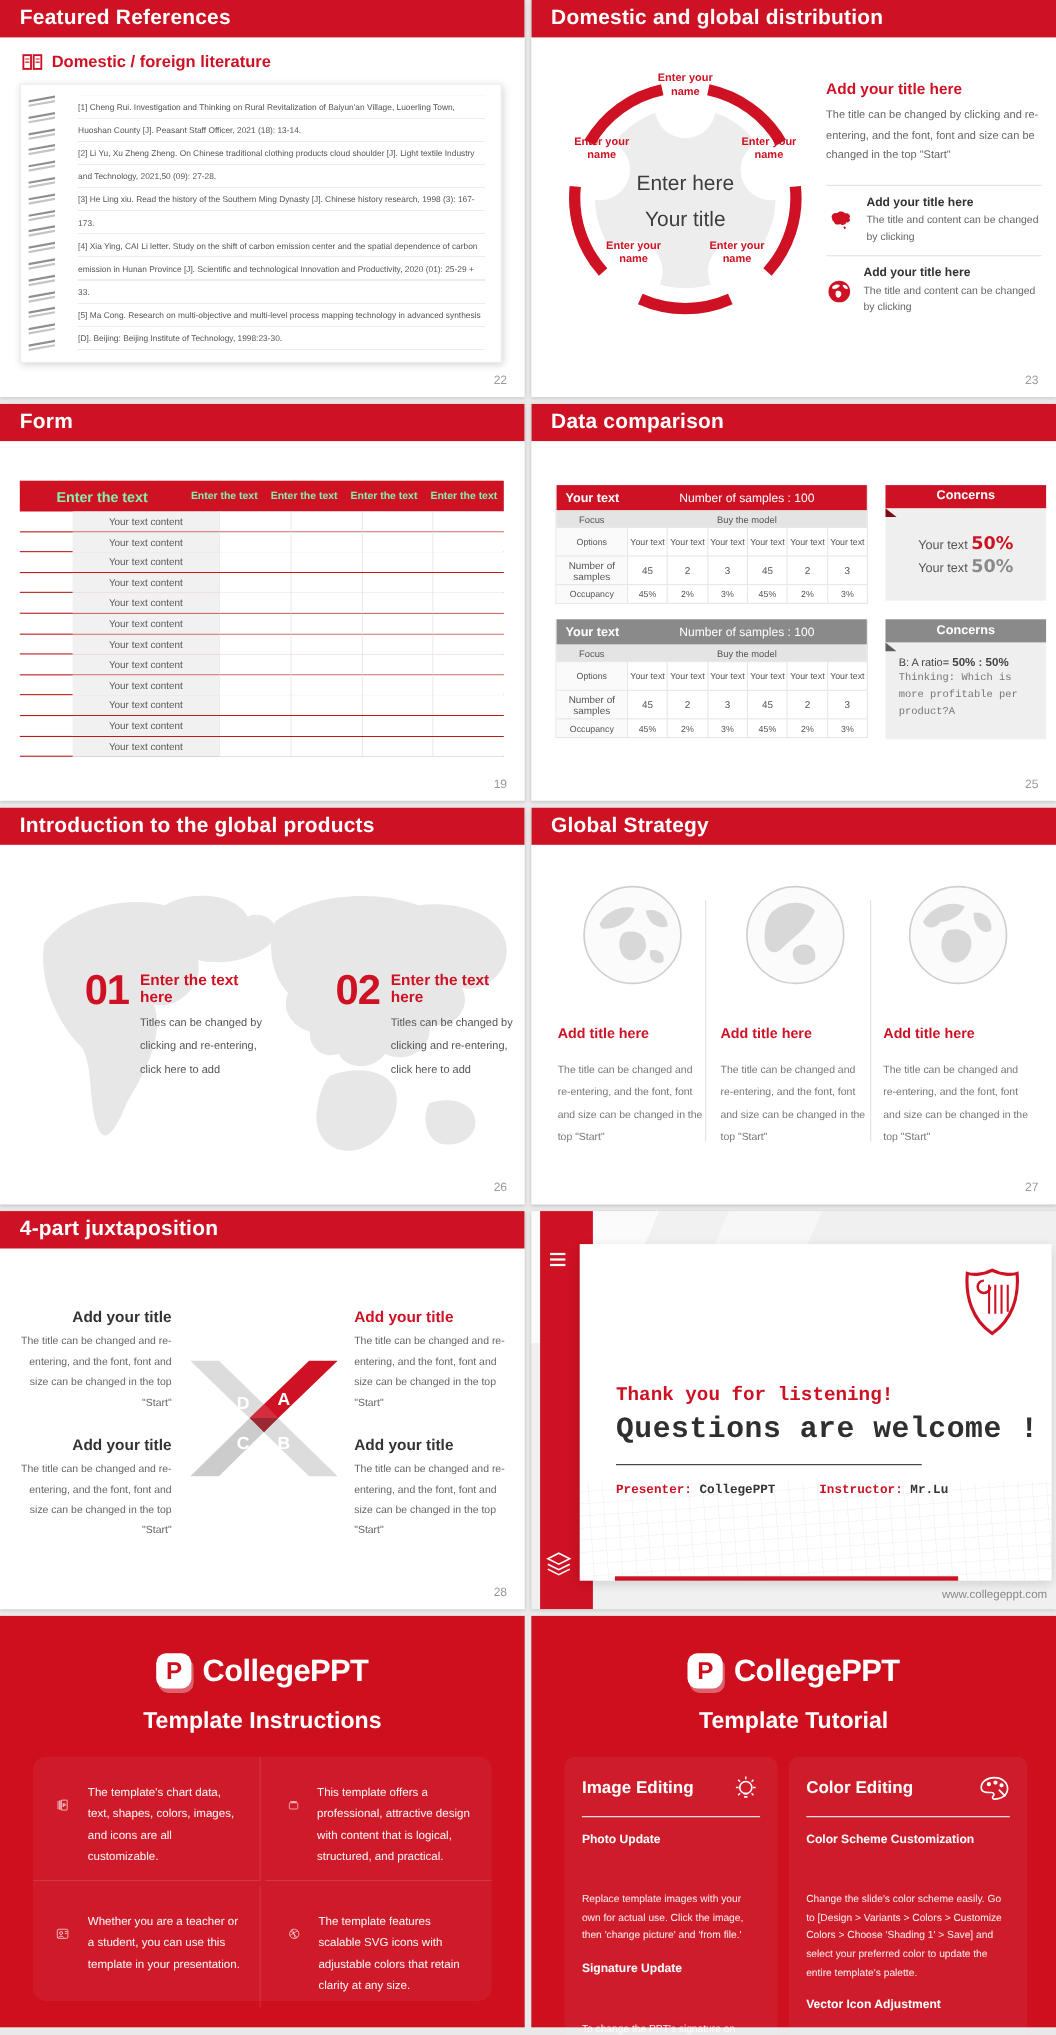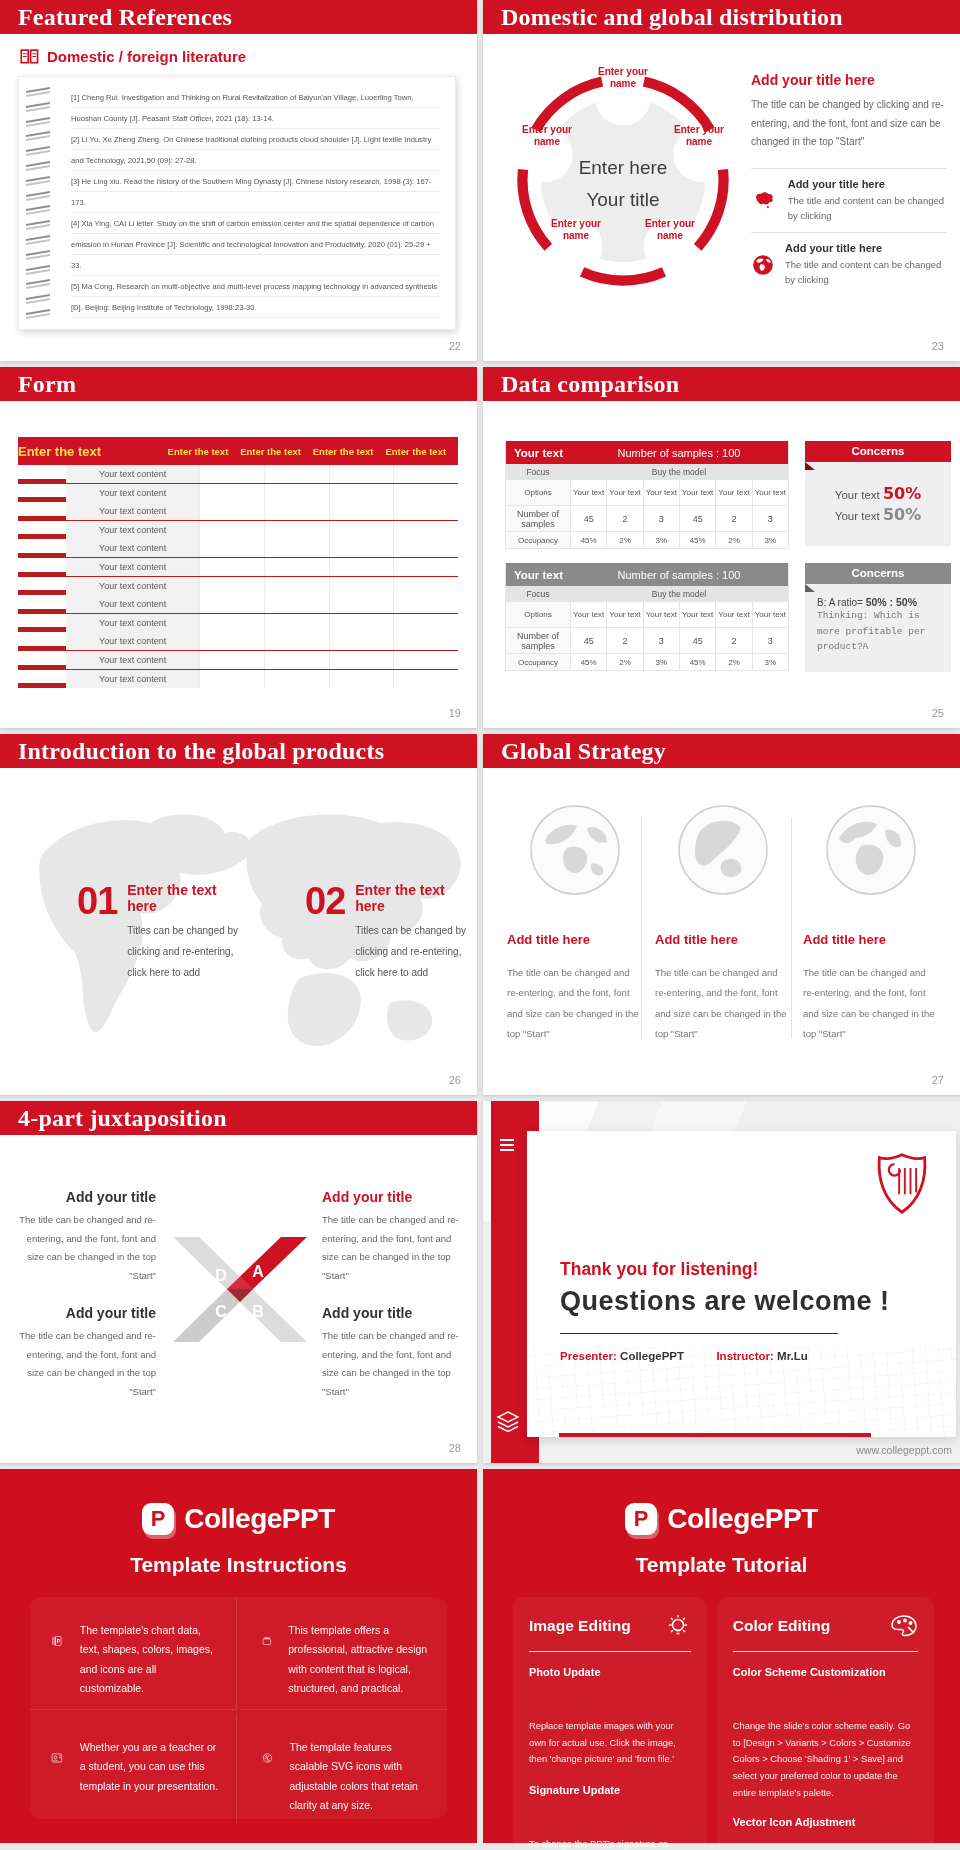--- a/index.html
+++ b/index.html
@@ -2,21 +2,21 @@
 <html><head>
 <meta charset="utf-8">
 <style>
   * { margin:0; padding:0; box-sizing:border-box; }
   html,body { width:960px; background:#e9e9e9; font-family:"Liberation Sans","DejaVu Sans",sans-serif; }
   :root { --red:#ce1123; --panel-red:#cd0f1e; --gray-hd:#8a8a8a; }
   .board { width:960px; height:1850px; display:grid; grid-template-columns:477px 477px;
            grid-template-rows:361px 361px 361px 362px 374px; gap:6px; background:#e9e9e9; padding-bottom:7px; }
   .slide { position:relative; background:#fff; overflow:hidden; box-shadow:0 1px 3px rgba(0,0,0,.16); }
   .sl-header { position:absolute; left:0; top:0; right:0; height:34px; background:var(--red);
-               color:#fff; font-weight:bold; font-size:24px; line-height:34px; padding-left:18px; letter-spacing:.2px;font-family:Liberation Serif, serif; }
+               color:#fff; font-weight:bold; font-size:19px; line-height:34px; padding-left:18px; letter-spacing:.2px; }
   .pagenum { position:absolute; right:16px; bottom:9px; color:#9a9a9a; font-size:11px; }
 
   
   .sec-title { position:absolute; left:20px; top:48px; display:flex; align-items:center; gap:8px;
                color:var(--red); font-weight:bold; font-size:15px; }
   .notebook { position:absolute; left:18px; top:76px; width:438px; height:254px; background:#fff;
               border:1px solid #ececec; box-shadow:1px 2px 7px rgba(0,0,0,.18); }
   .spiral { position:absolute; left:7px; top:12px; bottom:12px; width:30px; display:flex;
             flex-direction:column; justify-content:space-between; }
   .clip { width:24px; height:6px; border-top:2px solid #8f8f8f; border-bottom:2px solid #c4c4c4; transform:skewY(-10deg); }
@@ -36,25 +36,25 @@
   .s23-right .rt { color:var(--red); font-weight:bold; font-size:14px; margin-bottom:8px; }
   .s23-right .rb { color:#666; font-size:10px; line-height:1.85; }
   .icon-row { display:flex; gap:10px; padding:9px 0; border-top:1px solid #e3e3e3; margin-top:10px; align-items:center; }
   .icon-row + .icon-row { margin-top:0; }
   .icon-row .it { color:#333; font-weight:bold; font-size:11px; margin-bottom:3px; }
   .icon-row .ib { color:#666; font-size:9.5px; line-height:1.6; }
 
   
   .t24 { position:absolute; left:18px; top:70px; width:440px; }
   .t24-hd { display:grid; grid-template-columns:34% 16.5% 16.5% 16.5% 16.5%; background:var(--red);
-            color:#fde047; font-weight:bold; height:28px; align-items:center; text-align:left; }
+            color:#86efac; font-weight:bold; height:28px; align-items:center; text-align:center; }
   .t24-hd .big { font-size:13px; }
   .t24-hd .sm { font-size:9.5px; }
   .t24-row { display:grid; grid-template-columns:34% 16.5% 16.5% 16.5% 16.5%; height:18.6px;
-             border-bottom:5px solid #b91c1c;padding-left:48px; }
+             border-bottom:1px solid #b91c1c;padding-left:48px; }
   .t24-row .c1 { background:#f1f1f1; color:#5a5a5a; font-size:9px; text-align:center; line-height:18px; }
   .t24-row .ce { border-left:1px solid #ececec; background:#fff; }
 
   
   .dc-table { position:absolute; left:22px; width:284px; font-size:8px; color:#555; border:1px solid #e6e6e6; border-top:none;}
   .dc-hd { display:grid; grid-template-columns:64px 1fr; height:23px; align-items:center; color:#fff; }
   .dc-hd.red { background:var(--red); } .dc-hd.gray { background:var(--gray-hd); }
   .dc-hd .tt { font-weight:bold; font-size:11.5px; padding-left:8px; }
   .dc-hd .st { font-size:11px; text-align:center; }
   .dc-sub { display:grid; grid-template-columns:64px 1fr; background:#e4e4e4; height:15px; align-items:center; text-align:center; font-size:8.5px; color:#555; }
@@ -103,21 +103,21 @@
 
   
   .s29 { background:#f0f0f0; }
   .s29 .topdeco { position:absolute; left:0; top:0; right:0; height:120px;
      background:linear-gradient(113deg,#fbfbfb 0 22%,#f1f1f1 22% 34%,#f7f7f7 34% 50%,#f0f0f0 50%); }
   .redbar { position:absolute; left:8px; top:0; bottom:0; width:48px; background:var(--red); }
   .hamburger { position:absolute; left:17px; top:38px; width:14px; }
   .hamburger i { display:block; height:2px; background:#fff; margin-bottom:3px; }
   .layers-ic { position:absolute; left:12px; bottom:28px; }
   .ty-card { position:absolute; left:44px; top:30px; right:4px; bottom:26px; background:#fff;
-             box-shadow:0 3px 10px rgba(0,0,0,.14); }
+             box-shadow:0 3px 10px rgba(0,0,0,.14);font-family:Liberation Mono, monospace; }
   .ty-mesh { position:absolute; left:0; right:0; bottom:0; height:90px; opacity:.5;
      background:repeating-linear-gradient(86deg, rgba(120,120,120,.12) 0 1px, transparent 1px 13px),
                 repeating-linear-gradient(-4deg, rgba(120,120,120,.10) 0 1px, transparent 1px 11px); }
   .ty-shield { position:absolute; right:25px; top:20px; }
   .ty-text { position:absolute; left:33px; top:128px; }
   .ty-l1 { color:var(--red); font-weight:bold; font-size:17.5px; margin-bottom:6px; }
   .ty-l2 { color:#2f2f2f; font-weight:800; font-size:27px; letter-spacing:.5px; }
   .ty-rule { width:278px; border-top:1.5px solid #333; margin-top:16px; }
   .ty-pres { margin-top:16px; font-size:11.5px; font-weight:bold; color:#333; }
   .ty-pres .lab { color:var(--red); }

